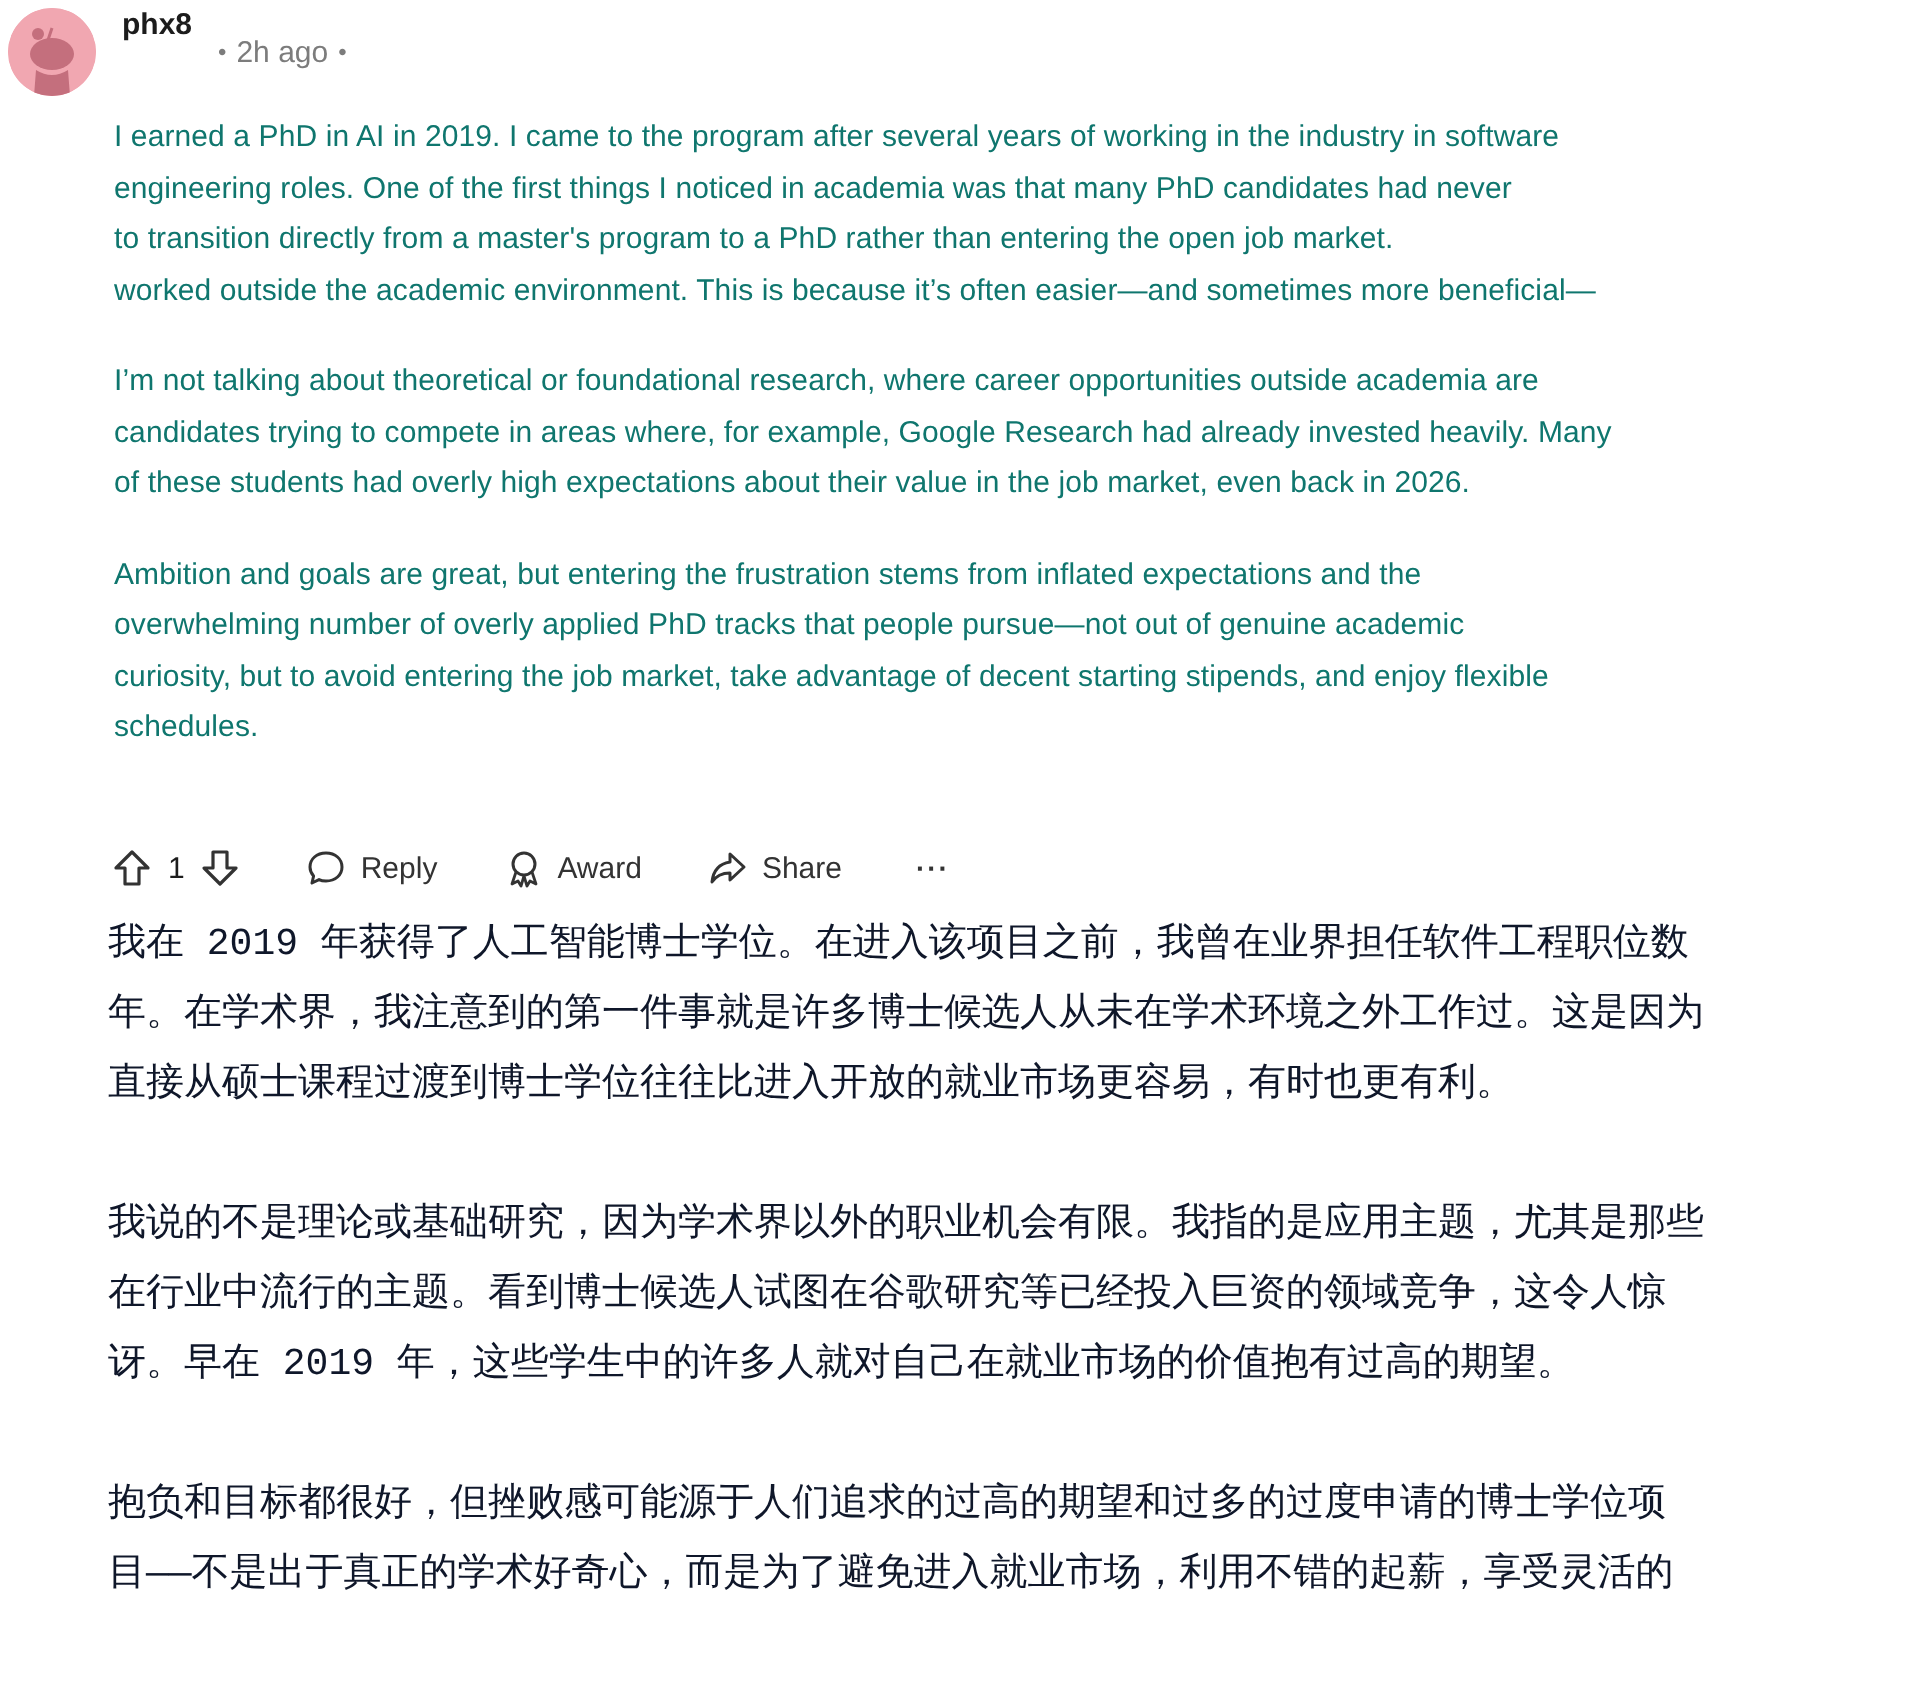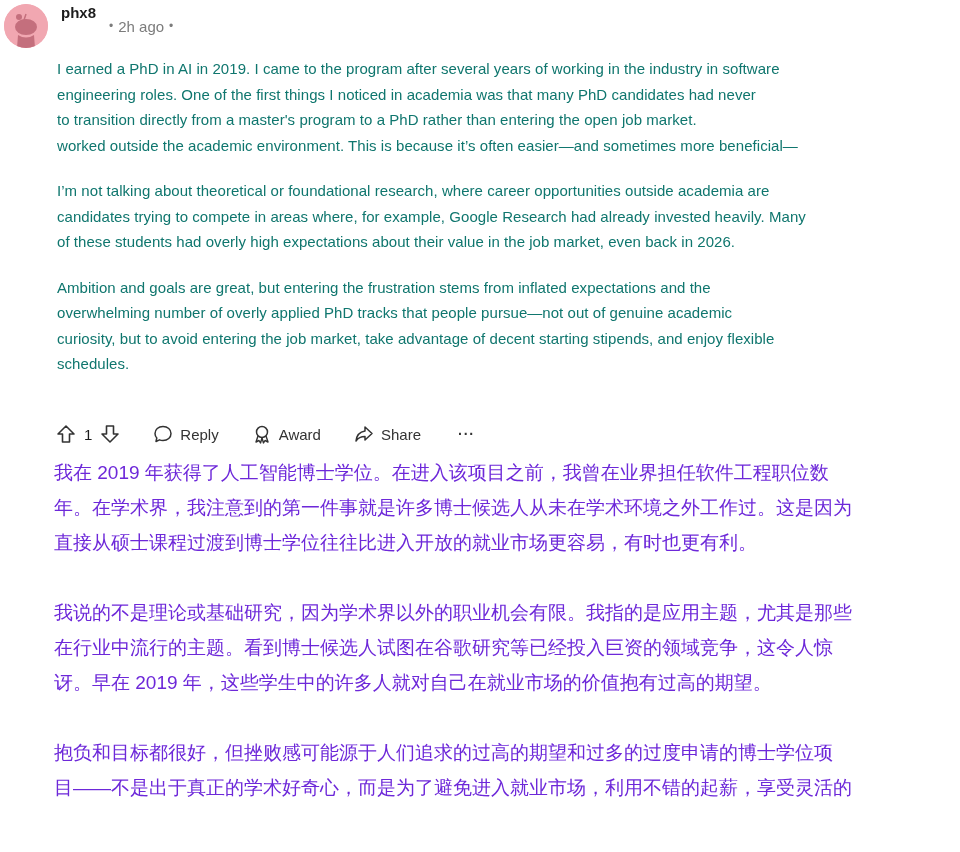--- a/index.html
+++ b/index.html
@@ -84,24 +84,24 @@
     }
     .action-btn .label { margin-left: 7px; }
     .icon { display: inline-flex; align-items: center; justify-content: center; }
     .more-btn { margin-left: 37px; font-weight: bold; letter-spacing: 1px; font-size: 14px; }
 
     .chinese {
       position: absolute;
       left: 54px;
       top: 455px;
       width: 890px;
-      font-family: Liberation Sans, sans-serif;
+      font-family: Liberation Mono, monospace;
       font-size: 19px;
       line-height: 35px;
-      color: #6d28d9;
+      color: #0f172a;
     }
     .chinese p { margin-bottom: 35px; }
     .chinese p:last-child { margin-bottom: 0; }
     .chinese .line { display: block; white-space: nowrap; }
   </style>
 </head>
 <body>
 
 <div class="comment-header">
   <div class="avatar">

